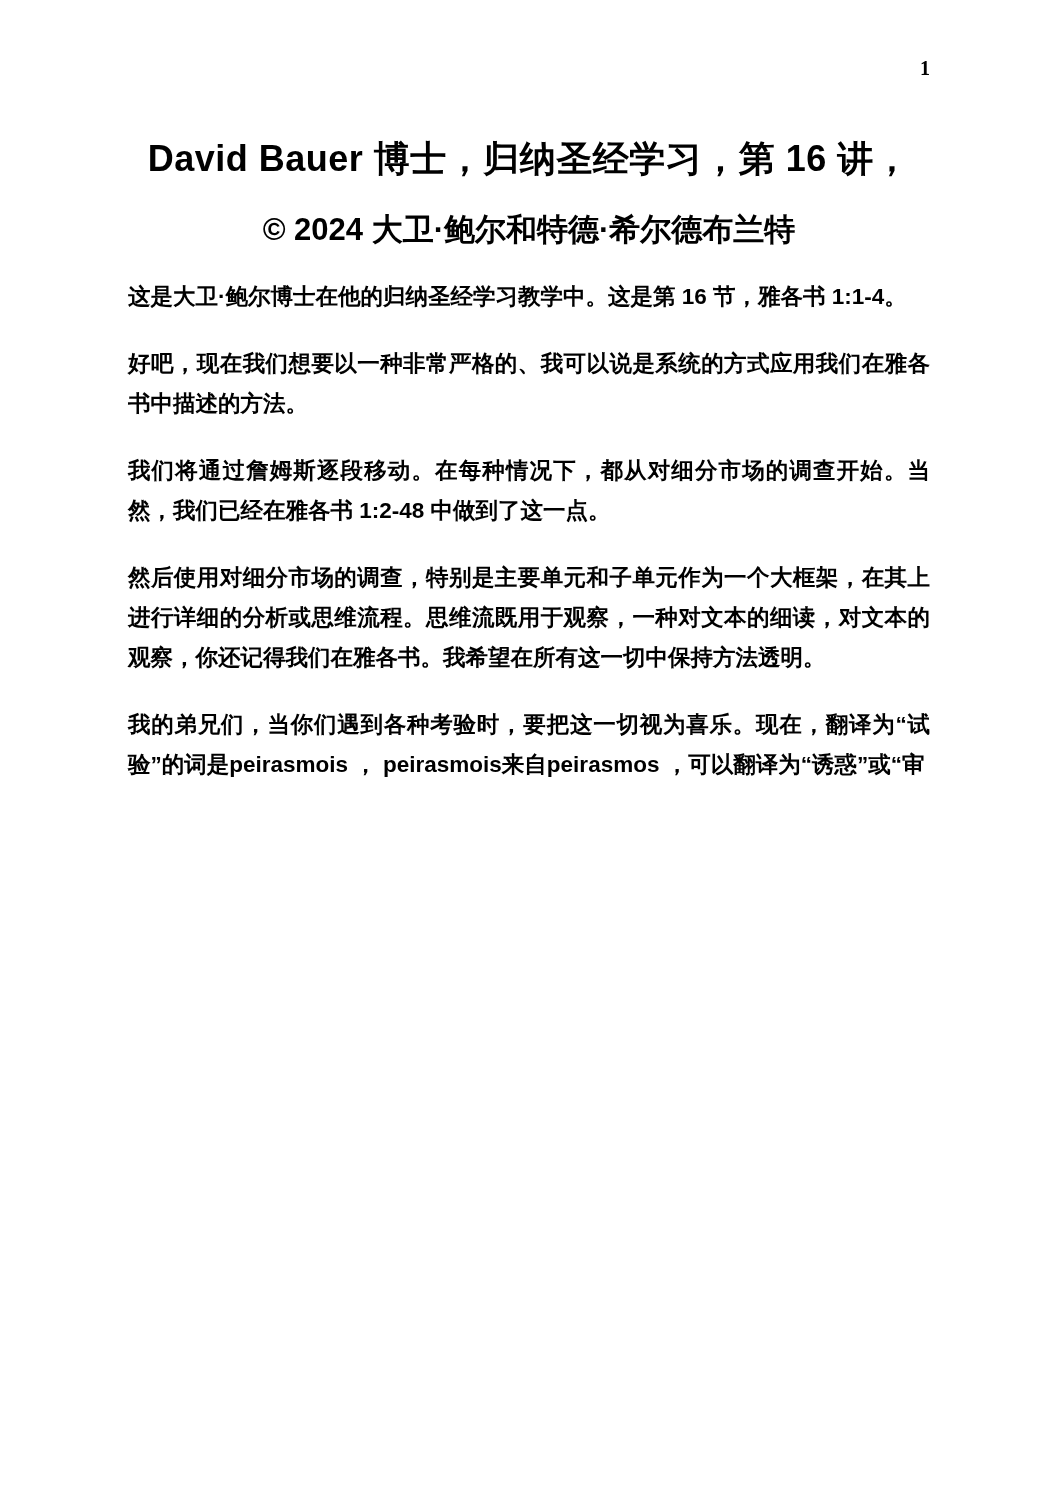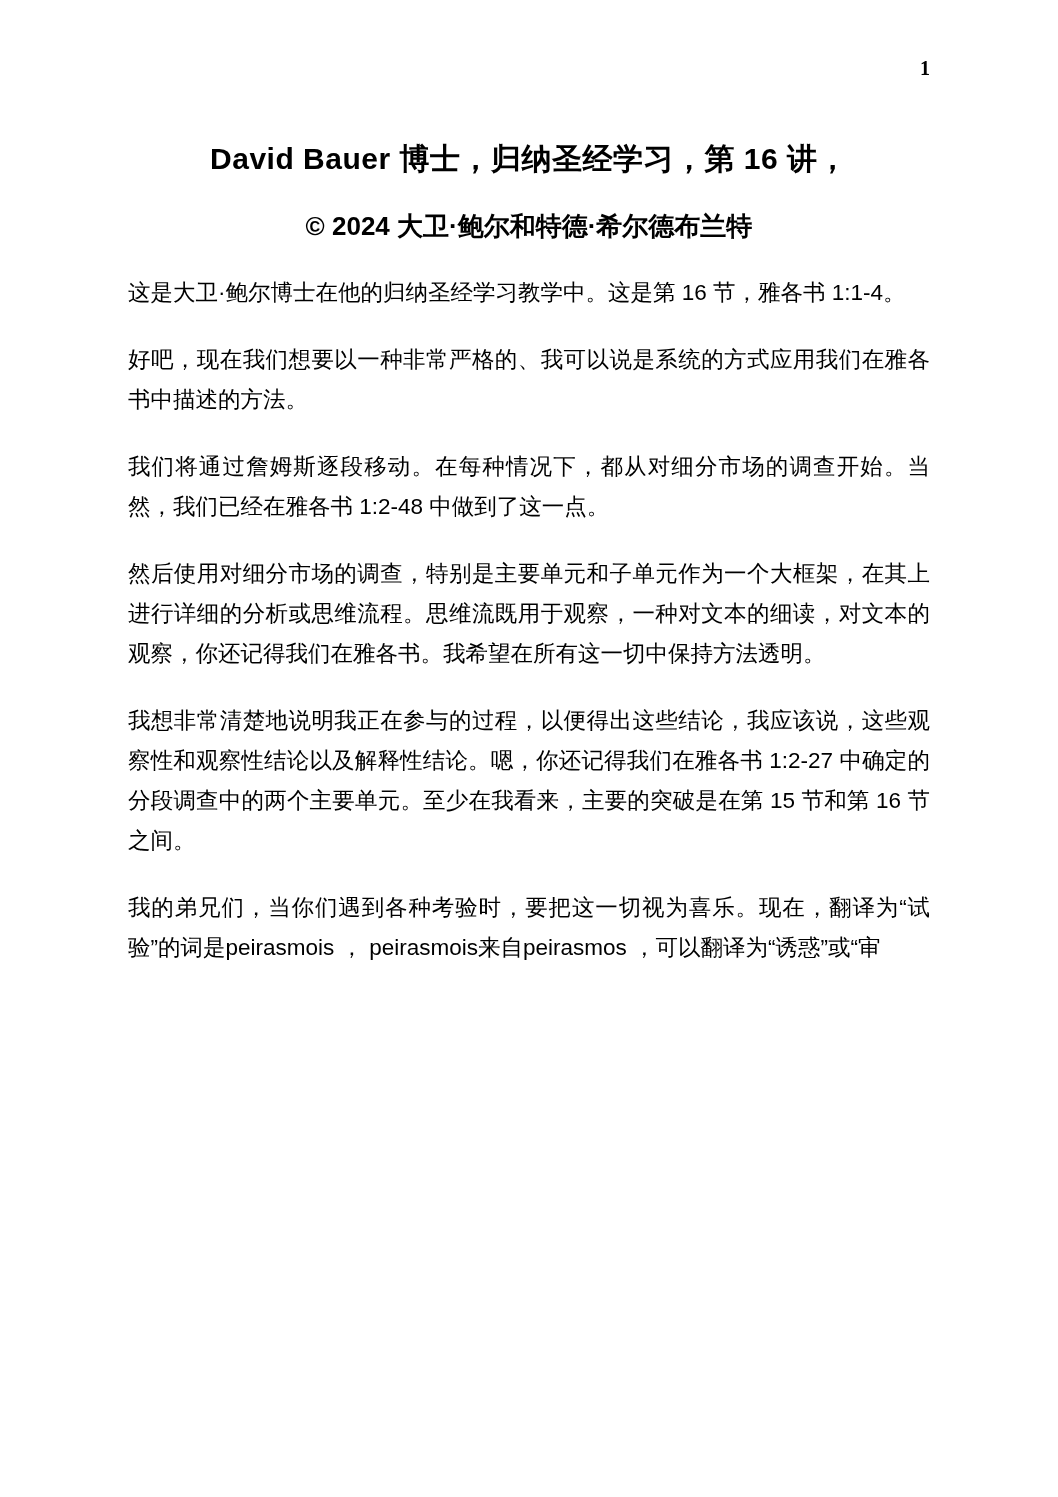--- a/index.html
+++ b/index.html
@@ -23,36 +23,37 @@
     text-align: right;
     font-family: "Liberation Serif", "DejaVu Serif", serif;
     font-weight: bold;
     font-size: 20px;
     line-height: 24px;
   }
   .doc-title {
     margin-top: 48px;
     text-align: center;
     font-weight: bold;
-    font-size: 30px;
+    font-size: 36px;
     line-height: 61px;
     letter-spacing: 0.5px;
   }
   .doc-title .title-line {
     display: block;
   }
   .copyright {
     margin-top: 6px;
     text-align: center;
     font-weight: bold;
-    font-size: 26px;
+    font-size: 31px;
     line-height: 34px;
   }
   .body-text {
     margin-top: 30px;
+    font-weight: bold;
   }
   .para {
     margin: 0 0 27px 0;
     font-size: 22.5px;
     line-height: 40px;
     text-align: justify;
     text-justify: inter-ideograph;
     word-break: break-word;
   }
 </style>
@@ -67,17 +68,16 @@
     <span class="title-line">David Bauer 博士，归纳圣经学习，第 16 讲，</span>
   </h1>
 
   <div class="copyright">© 2024 大卫·鲍尔和特德·希尔德布兰特</div>
 
   <div class="body-text">
     <p class="para">这是大卫·鲍尔博士在他的归纳圣经学习教学中。这是第 16 节，雅各书 1:1-4。</p>
     <p class="para">好吧，现在我们想要以一种非常严格的、我可以说是系统的方式应用我们在雅各书中描述的方法。</p>
     <p class="para">我们将通过詹姆斯逐段移动。在每种情况下，都从对细分市场的调查开始。当然，我们已经在雅各书 1:2-48 中做到了这一点。</p>
     <p class="para">然后使用对细分市场的调查，特别是主要单元和子单元作为一个大框架，在其上进行详细的分析或思维流程。思维流既用于观察，一种对文本的细读，对文本的观察，你还记得我们在雅各书。我希望在所有这一切中保持方法透明。</p>
-    <p class="para">我想非常清楚地说明我正在参与的过程，以便得出这些结论，我应该说，这些观察性和观察性结论以及解释性结论。嗯，你还记得我们在雅各书 1:2-27 中确定的分段调查中的两个主要单元。至少在我看来，主要的突破是在第 15 节和第 16 节之间。</p>
     <p class="para">我的弟兄们，当你们遇到各种考验时，要把这一切视为喜乐。现在，翻译为“试验”的词是peirasmois ， peirasmois来自peirasmos ，可以翻译为“诱惑”或“审</p>
   </div>
 
 </div>
 
 </body></html>

